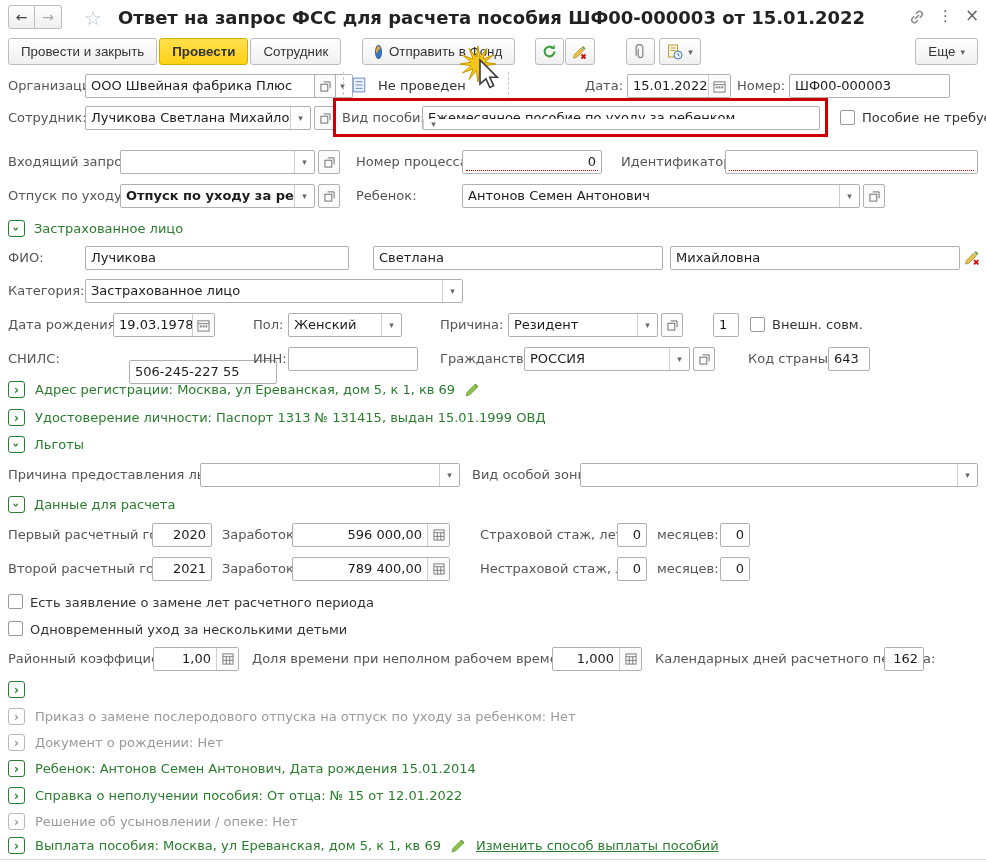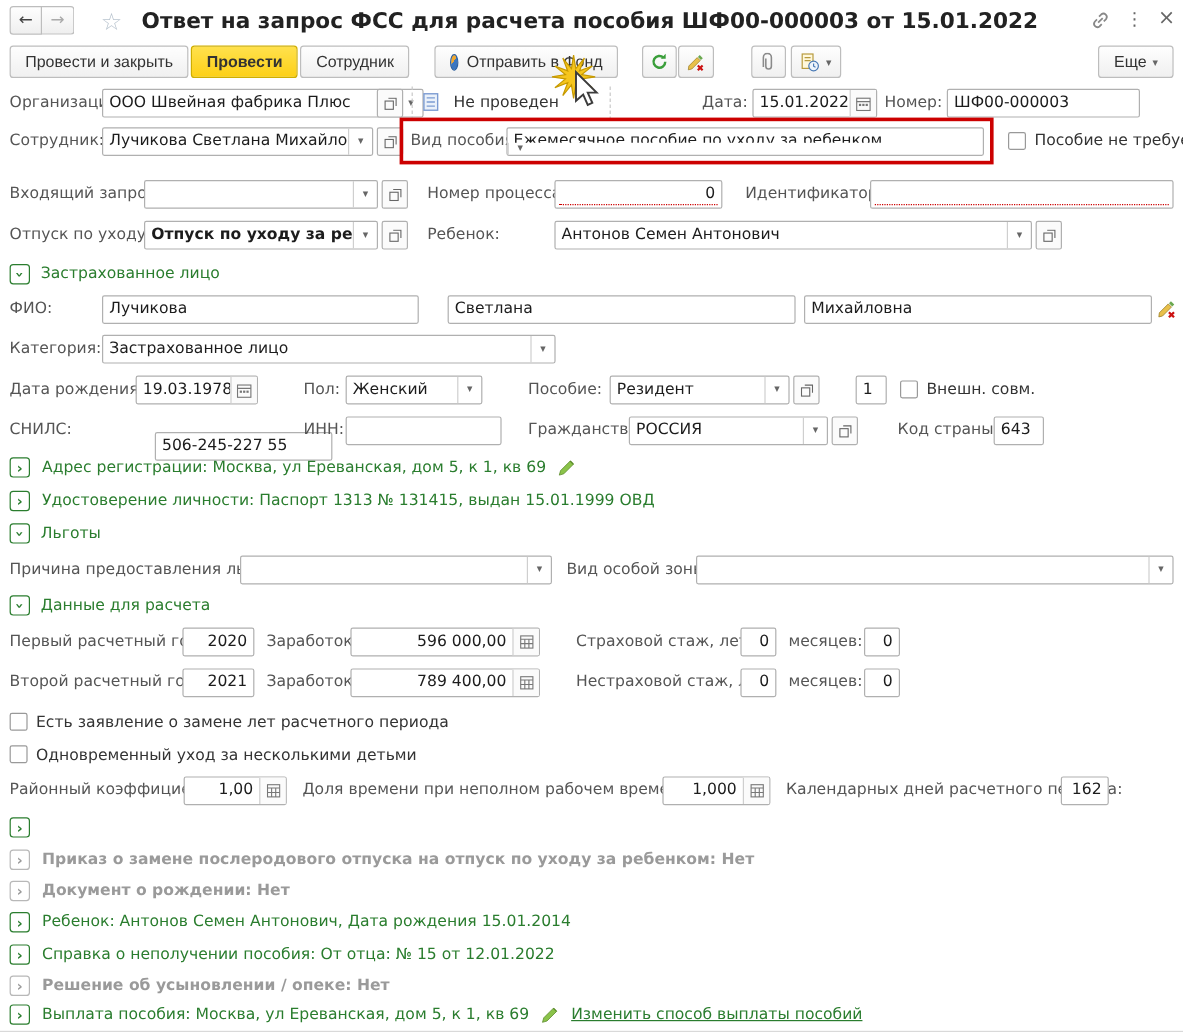--- a/index.html
+++ b/index.html
@@ -31,21 +31,21 @@
             display: inline-flex; align-items: center; justify-content: center; font-size: 14px; }
   .cb { position: absolute; width: 15px; height: 15px; border: 1px solid #999; border-radius: 2px; background: #fff; }
   .sect { position: absolute; display: flex; align-items: center; gap: 9px; }
   .chev { width: 17px; height: 17px; border: 1px solid #2a7d2e; border-radius: 3px; color: #2a7d2e;
           display: flex; align-items: center; justify-content: center; flex: none;
           font-size: 12px; font-weight: bold; background: #fff; }
   .chev.gray { border-color: #b8b8b8; color: #9a9a9a; }
   .chev .g { line-height: 1; }
   .chev .down { transform: rotate(90deg); }
   .grntxt { color: #2a7d2e; }
-  .graytxt { color: #9a9a9a; font-weight: bold; }
+  .graytxt { color: #9a9a9a; }
   .sep { position: absolute; width: 0; border-left: 1px dashed #c9c9c9; }
   .redbox { position: absolute; border: 3px solid #cc0000; }
   .ico { display: inline-flex; align-items: center; justify-content: center; }
   .kebab { font-size: 15px; color: #666; }
   .closex { font-size: 17px; color: #666; }
   .star { font-size: 20px; color: #b9c4cf; }
   .title { position: absolute; left: 118px; top: 7px; font-size: 18px; font-weight: bold; color: #222;
            white-space: nowrap; }
   .bottomline { position: absolute; left: 0; right: 0; top: 859px; border-top: 1px solid #d9d9d9; }
   .linkrow { position: absolute; display: flex; align-items: center; gap: 10px; white-space: nowrap; }
@@ -286,21 +286,21 @@
         <rect x="6" y="7" width="2" height="2" fill="#777"></rect>
         <rect x="9" y="7" width="2" height="2" fill="#777"></rect>
       </svg>
   </span>
 </div>
 <span class="lbl" style="left:253px; top:313px;">Пол:</span>
 <div class="fld" style="left:288px; top:313px; width:114px;">
   <span class="v">Женский</span>
   <span class="arw">▾</span>
 </div>
-<span class="lbl" style="left:440px; top:313px;">Пособие:</span>
+<span class="lbl" style="left:440px; top:313px;">Причина:</span>
 <div class="fld" style="left:508px; top:313px; width:150px;">
   <span class="v">Резидент</span>
   <span class="arw">▾</span>
 </div>
 <span class="chsr" style="left:661px; top:313px;">
   <span class="ico">
     <svg width="11" height="11" viewBox="0 0 12 12">
         <rect x="1" y="3.5" width="7.5" height="7.5" fill="none" stroke="#666"></rect>
         <path d="M4 1h7v7" fill="none" stroke="#666"></path>
       </svg>

